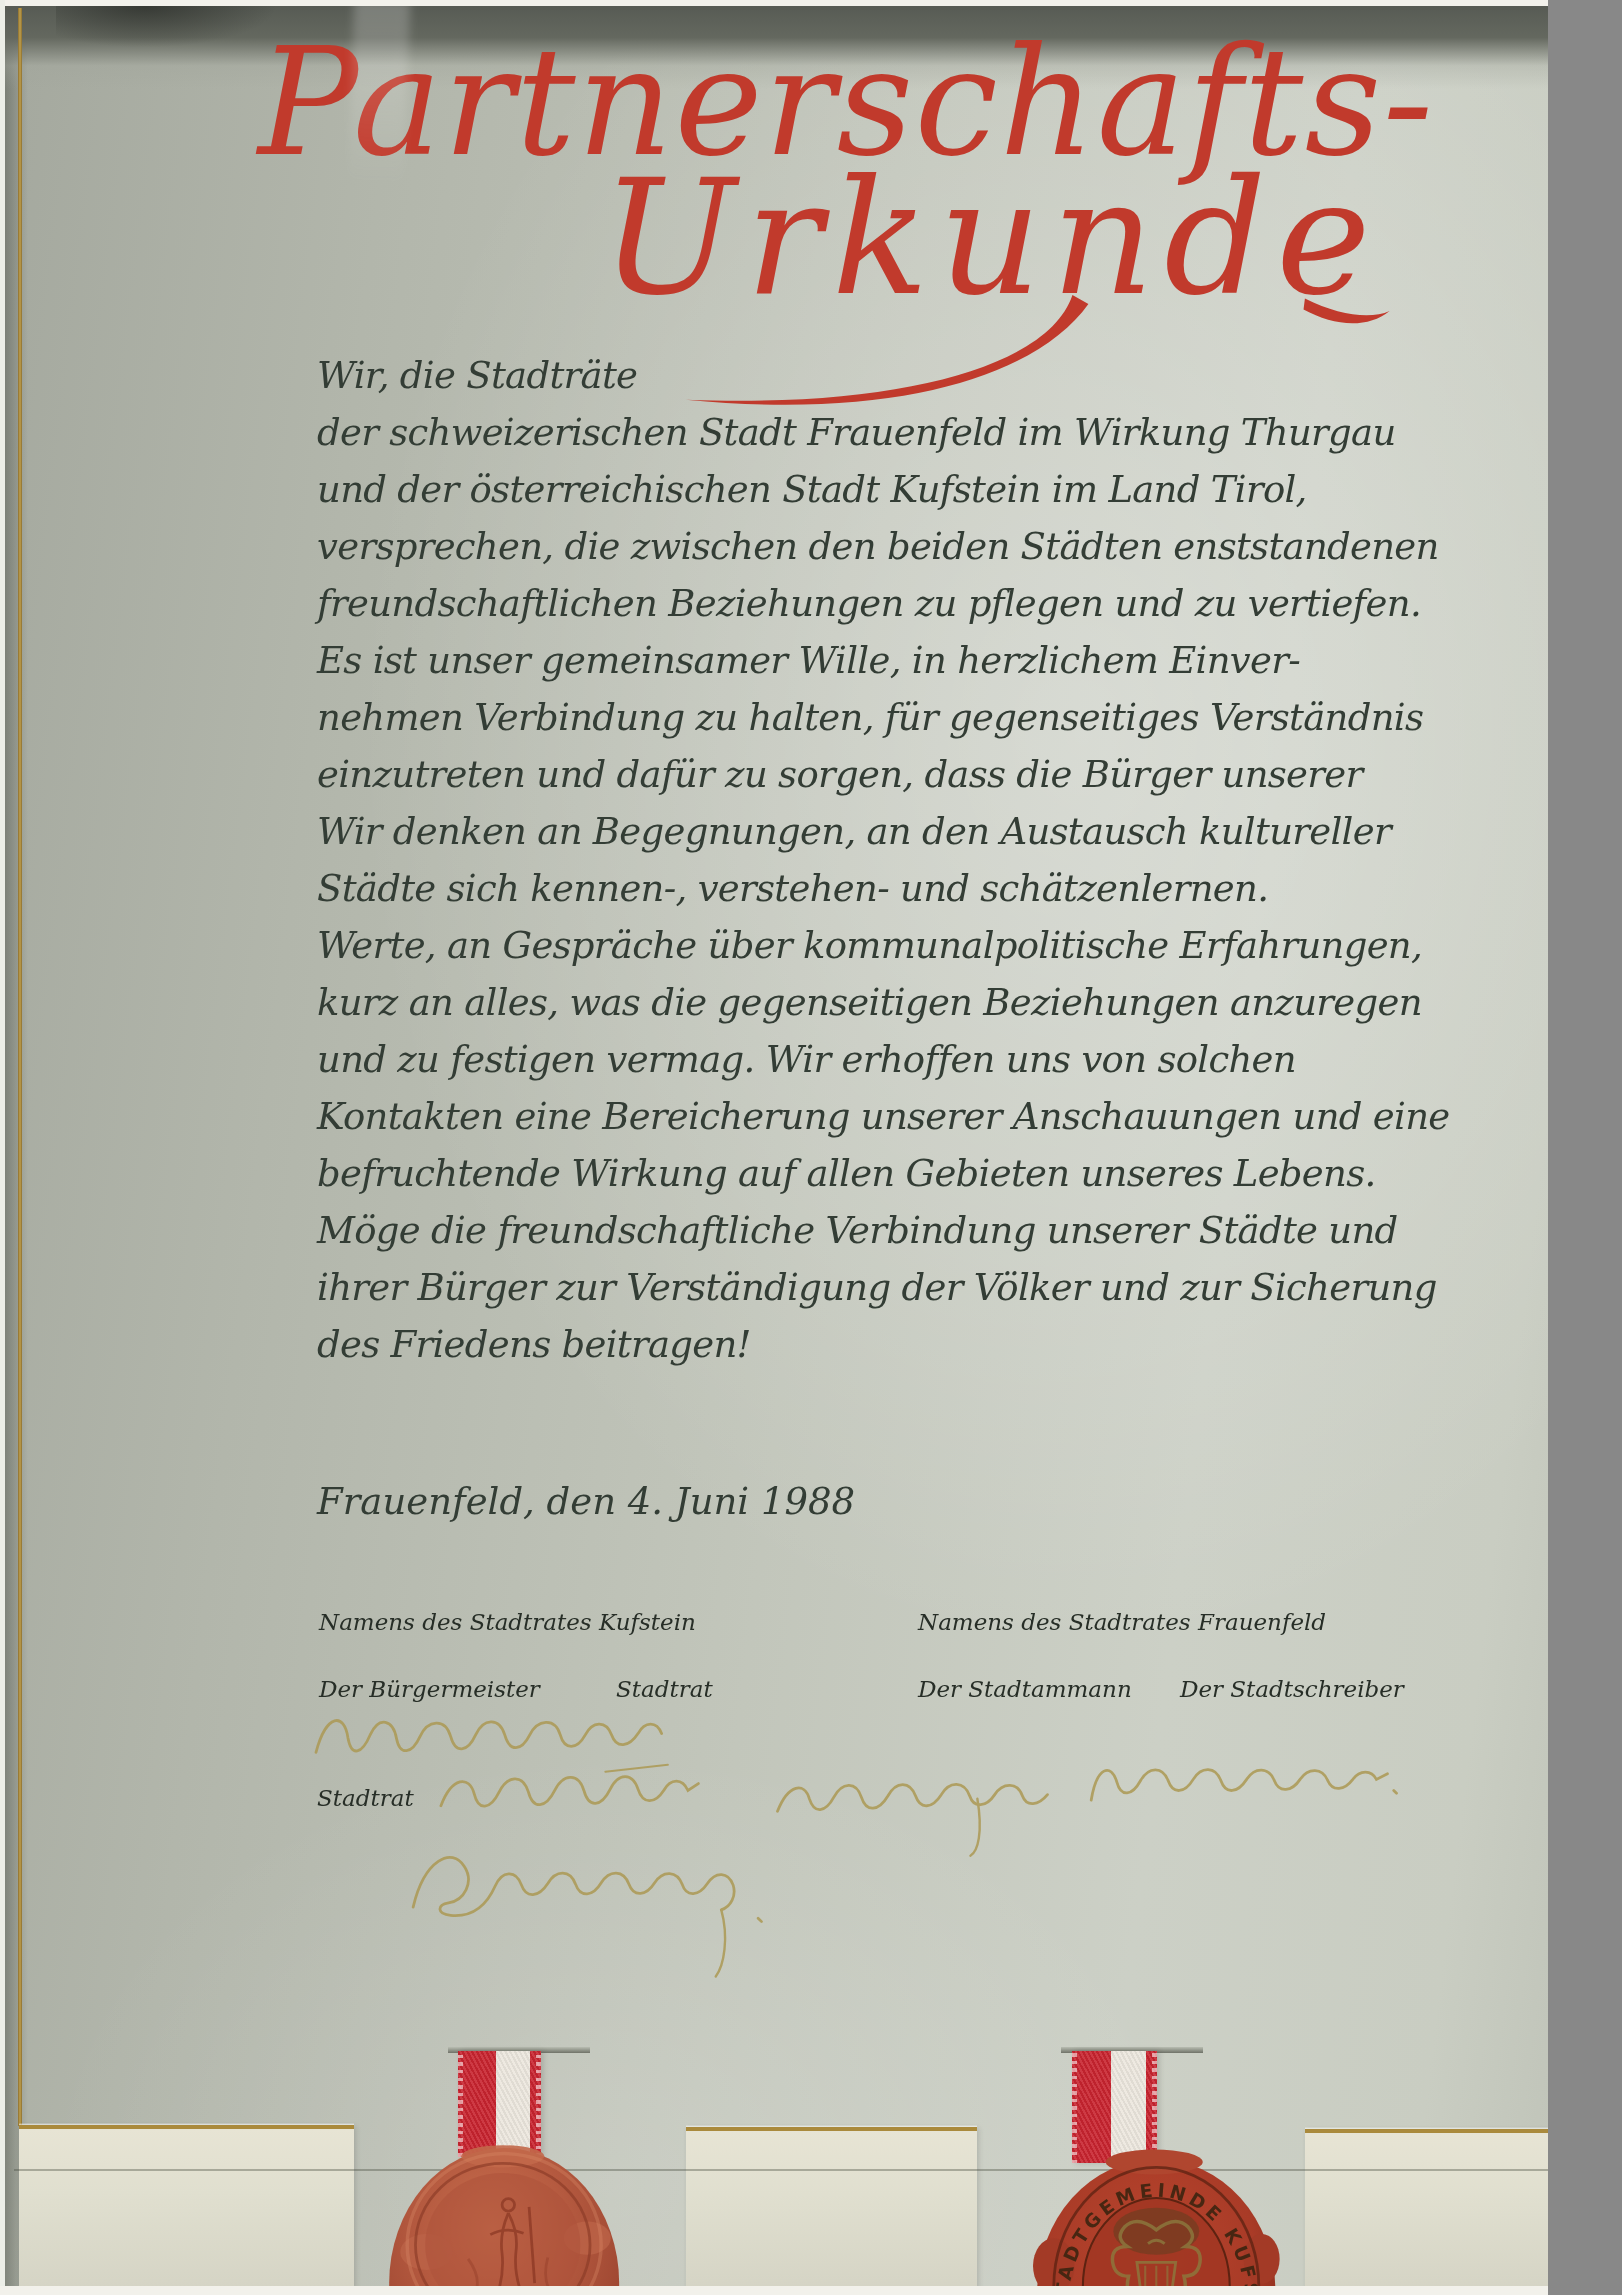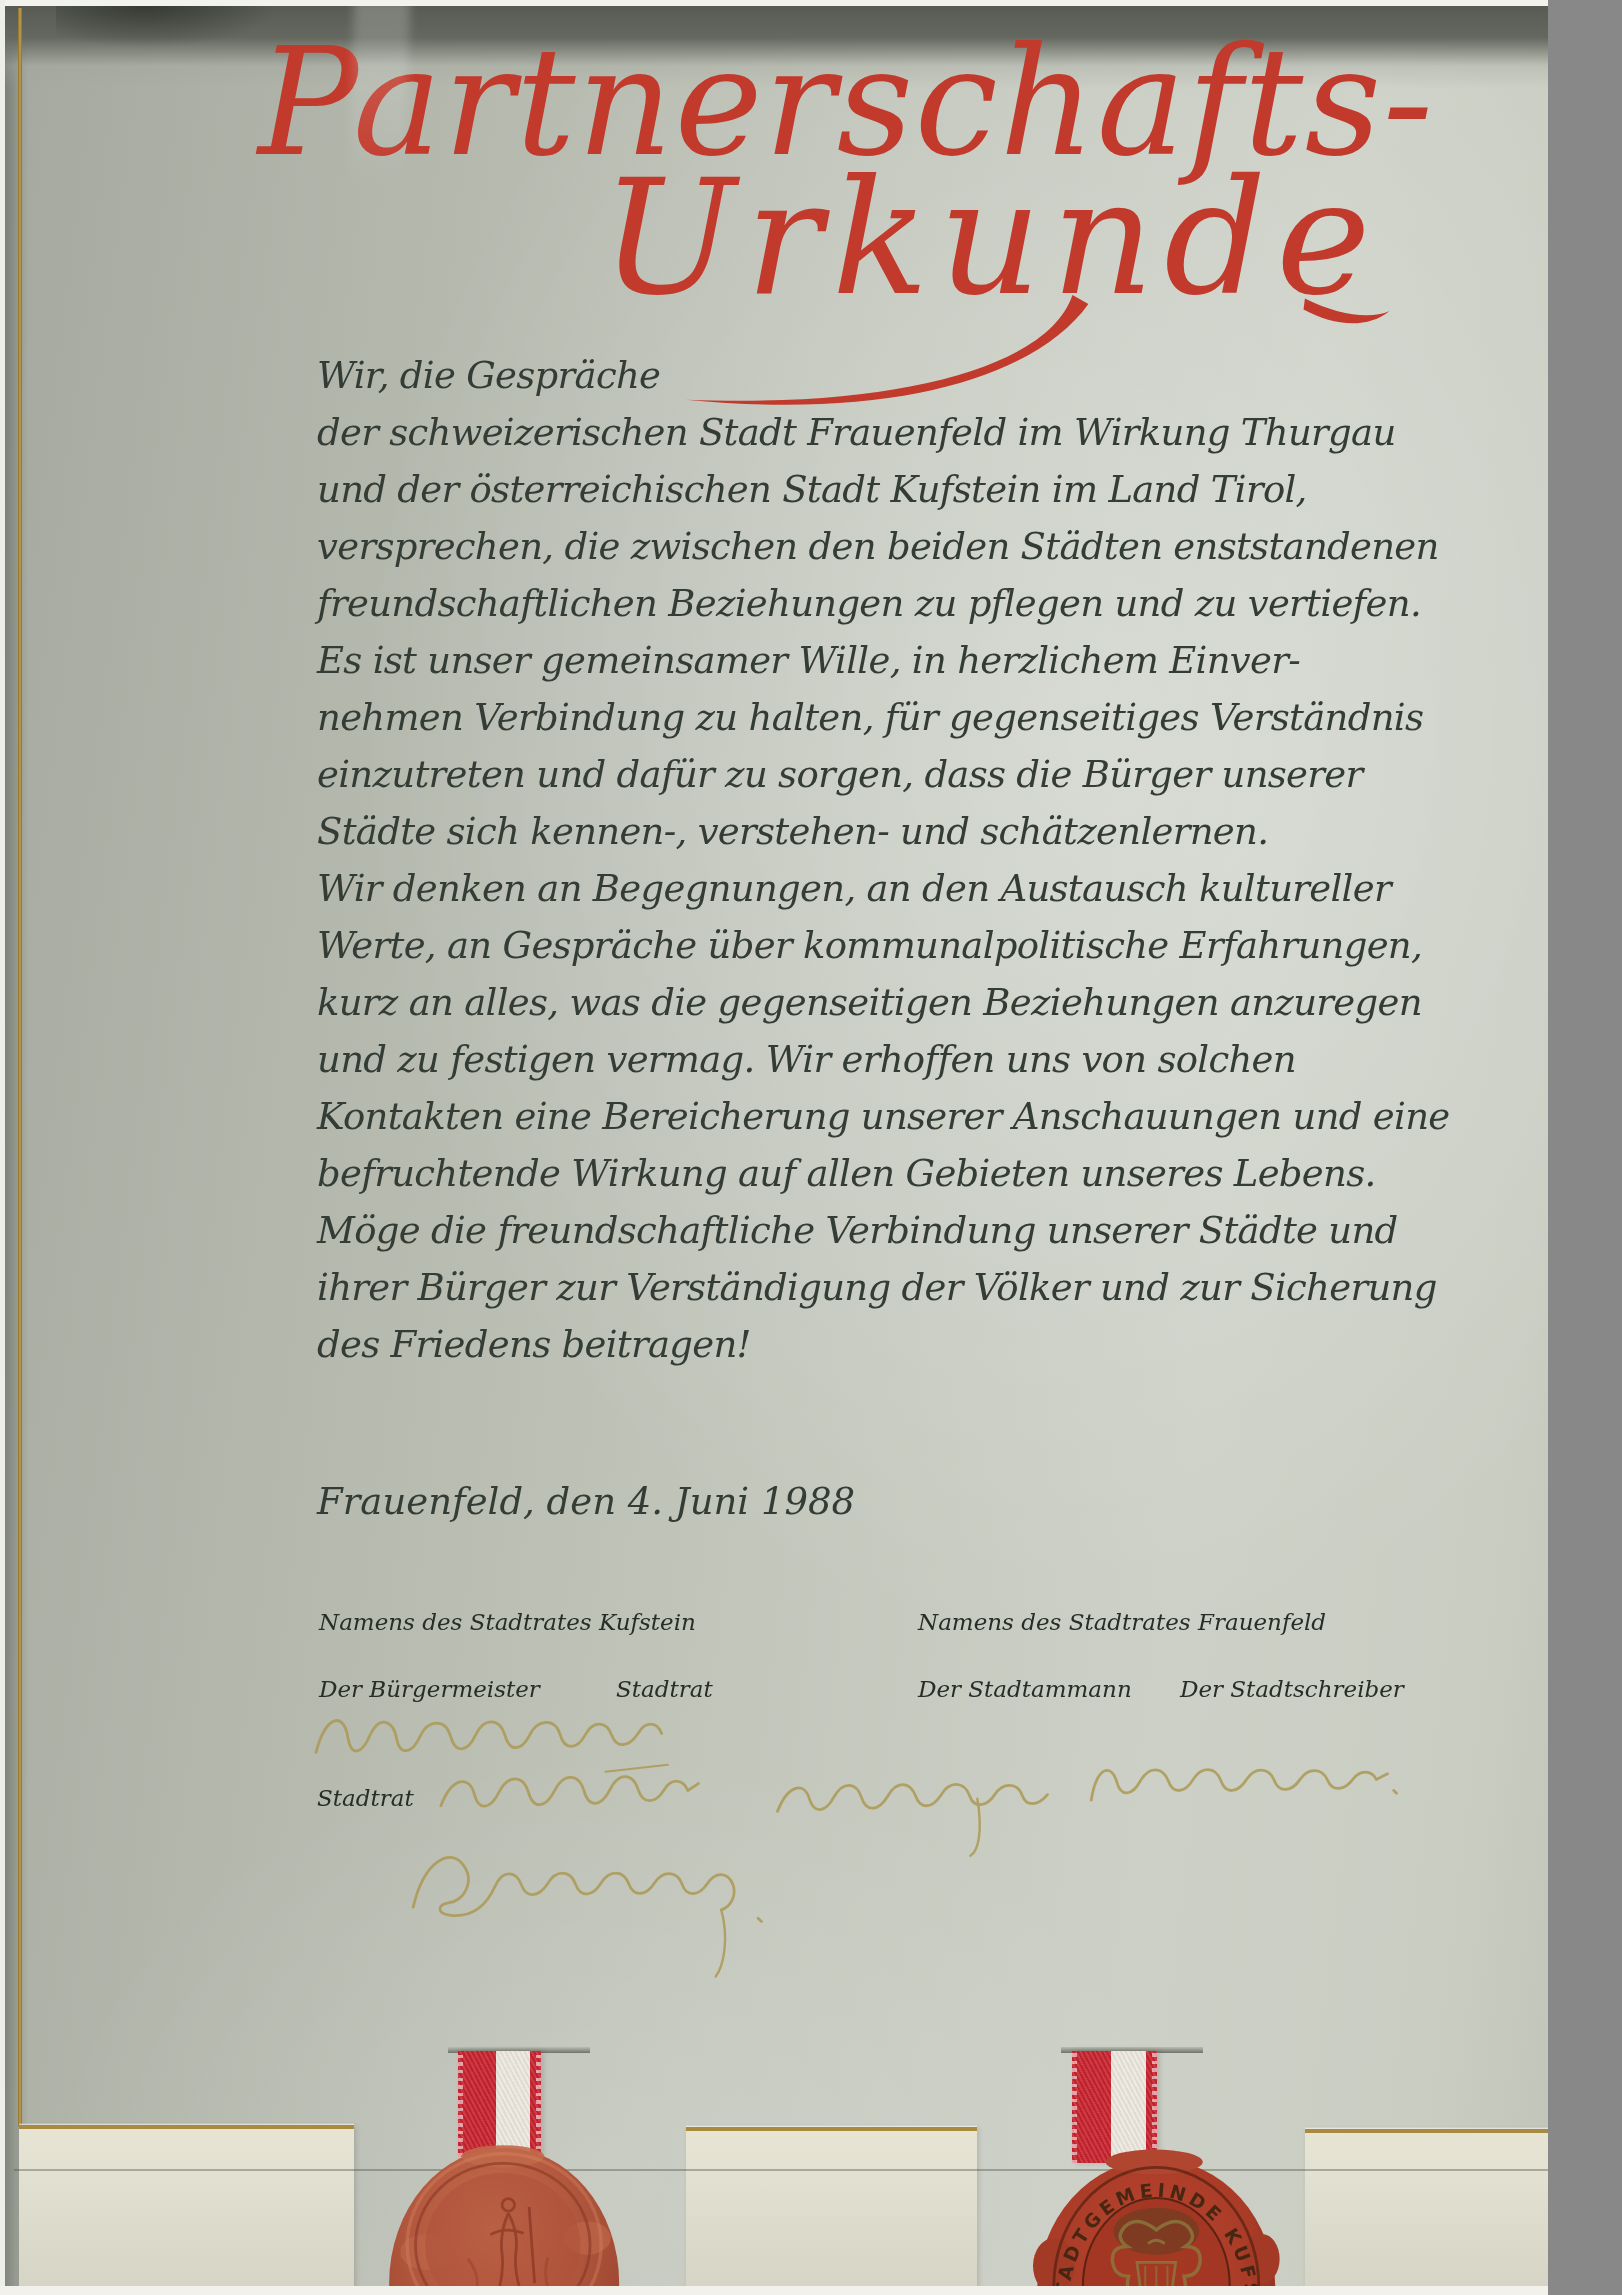--- a/index.html
+++ b/index.html
@@ -72,30 +72,30 @@
 
   <div class="abs title title1">Partnerschafts-</div>
   <div class="abs title title2">Urkunde</div>
 
   <svg class="abs swash-layer" viewBox="0 0 2338 3307" xmlns="http://www.w3.org/2000/svg">
     <path d="M1545,425 C1510,530 1290,588 988,576 C1295,606 1495,540 1568,438 Z" fill="#c13a2c"></path>
     <path d="M1880,430 C1930,455 1975,460 2002,448 C1970,474 1922,470 1878,446 Z" fill="#c13a2c"></path>
   </svg>
 
   <div class="abs body-block">
-    <div class="bl">Wir, die Gespräche</div>
+    <div class="bl">Wir, die Stadträte</div>
     <div class="bl">der schweizerischen Stadt Frauenfeld im Wirkung Thurgau</div>
     <div class="bl">und der österreichischen Stadt Kufstein im Land Tirol,</div>
     <div class="bl">versprechen, die zwischen den beiden Städten enststandenen</div>
     <div class="bl">freundschaftlichen Beziehungen zu pflegen und zu vertiefen.</div>
     <div class="bl">Es ist unser gemeinsamer Wille, in herzlichem Einver-</div>
     <div class="bl">nehmen Verbindung zu halten, für gegenseitiges Verständnis</div>
     <div class="bl">einzutreten und dafür zu sorgen, dass die Bürger unserer</div>
+    <div class="bl">Wir denken an Begegnungen, an den Austausch kultureller</div>
     <div class="bl">Städte sich kennen-, verstehen- und schätzenlernen.</div>
-    <div class="bl">Wir denken an Begegnungen, an den Austausch kultureller</div>
     <div class="bl">Werte, an Gespräche über kommunalpolitische Erfahrungen,</div>
     <div class="bl">kurz an alles, was die gegenseitigen Beziehungen anzuregen</div>
     <div class="bl">und zu festigen vermag. Wir erhoffen uns von solchen</div>
     <div class="bl">Kontakten eine Bereicherung unserer Anschauungen und eine</div>
     <div class="bl">befruchtende Wirkung auf allen Gebieten unseres Lebens.</div>
     <div class="bl">Möge die freundschaftliche Verbindung unserer Städte und</div>
     <div class="bl">ihrer Bürger zur Verständigung der Völker und zur Sicherung</div>
     <div class="bl">des Friedens beitragen!</div>
   </div>
 

